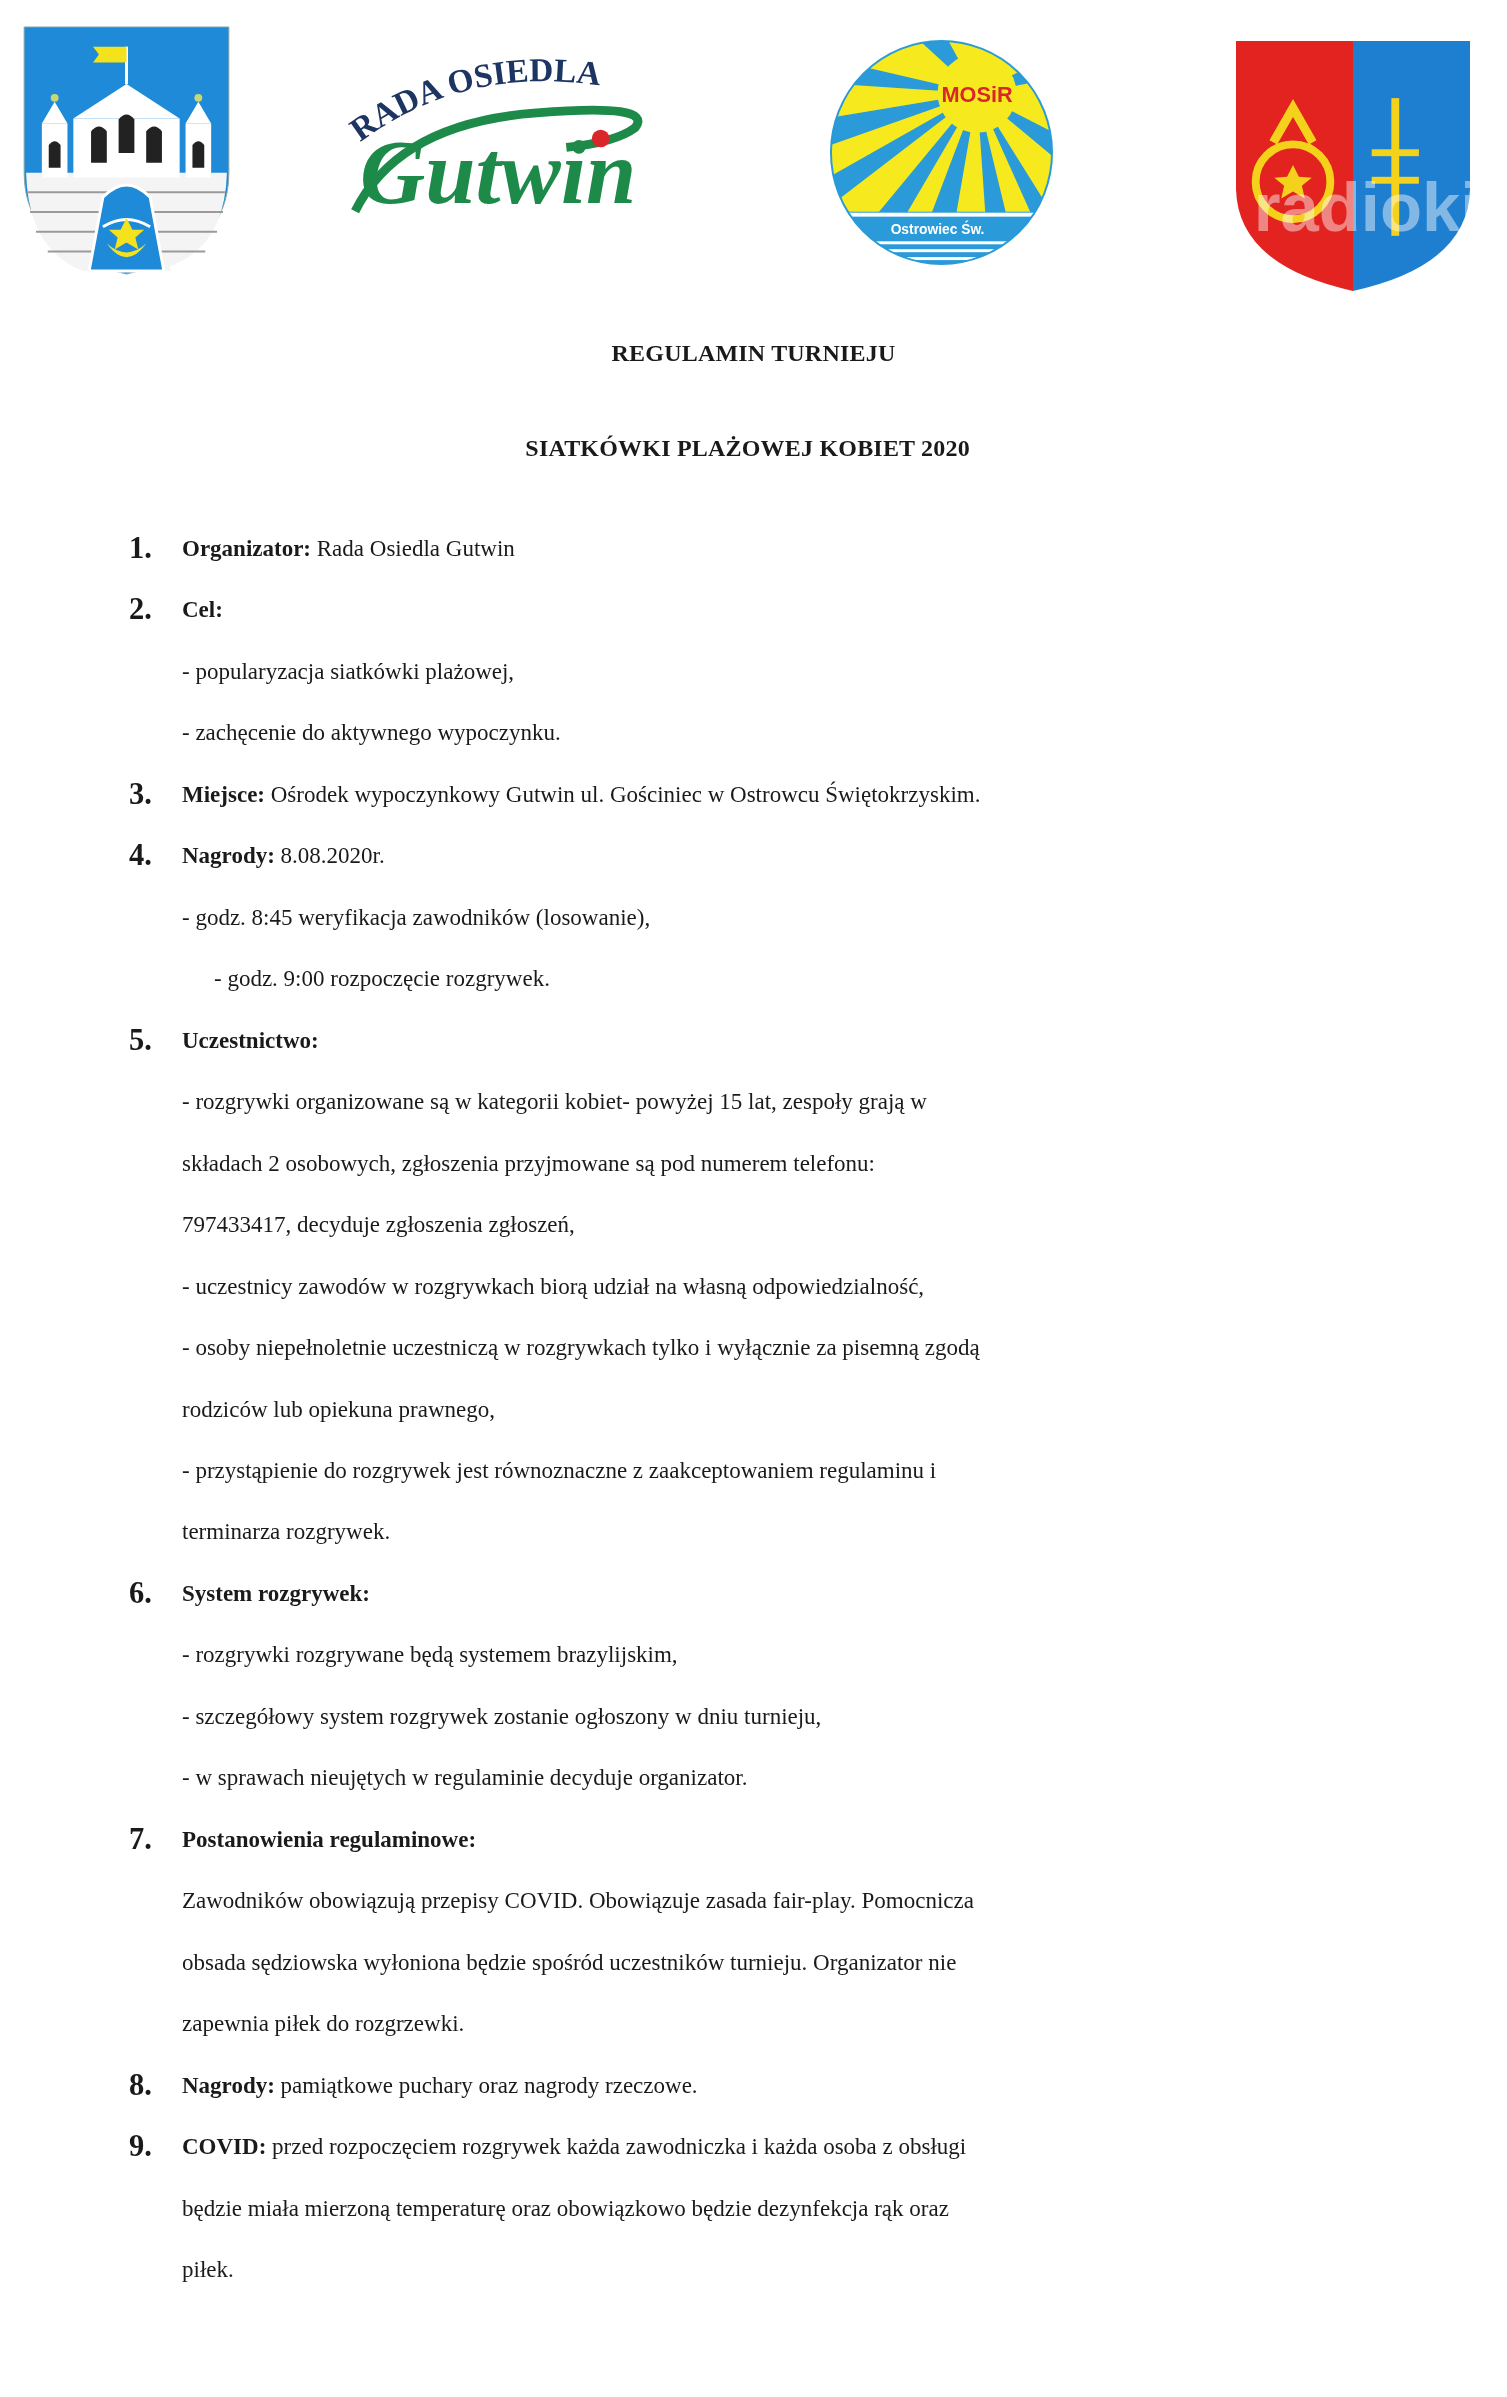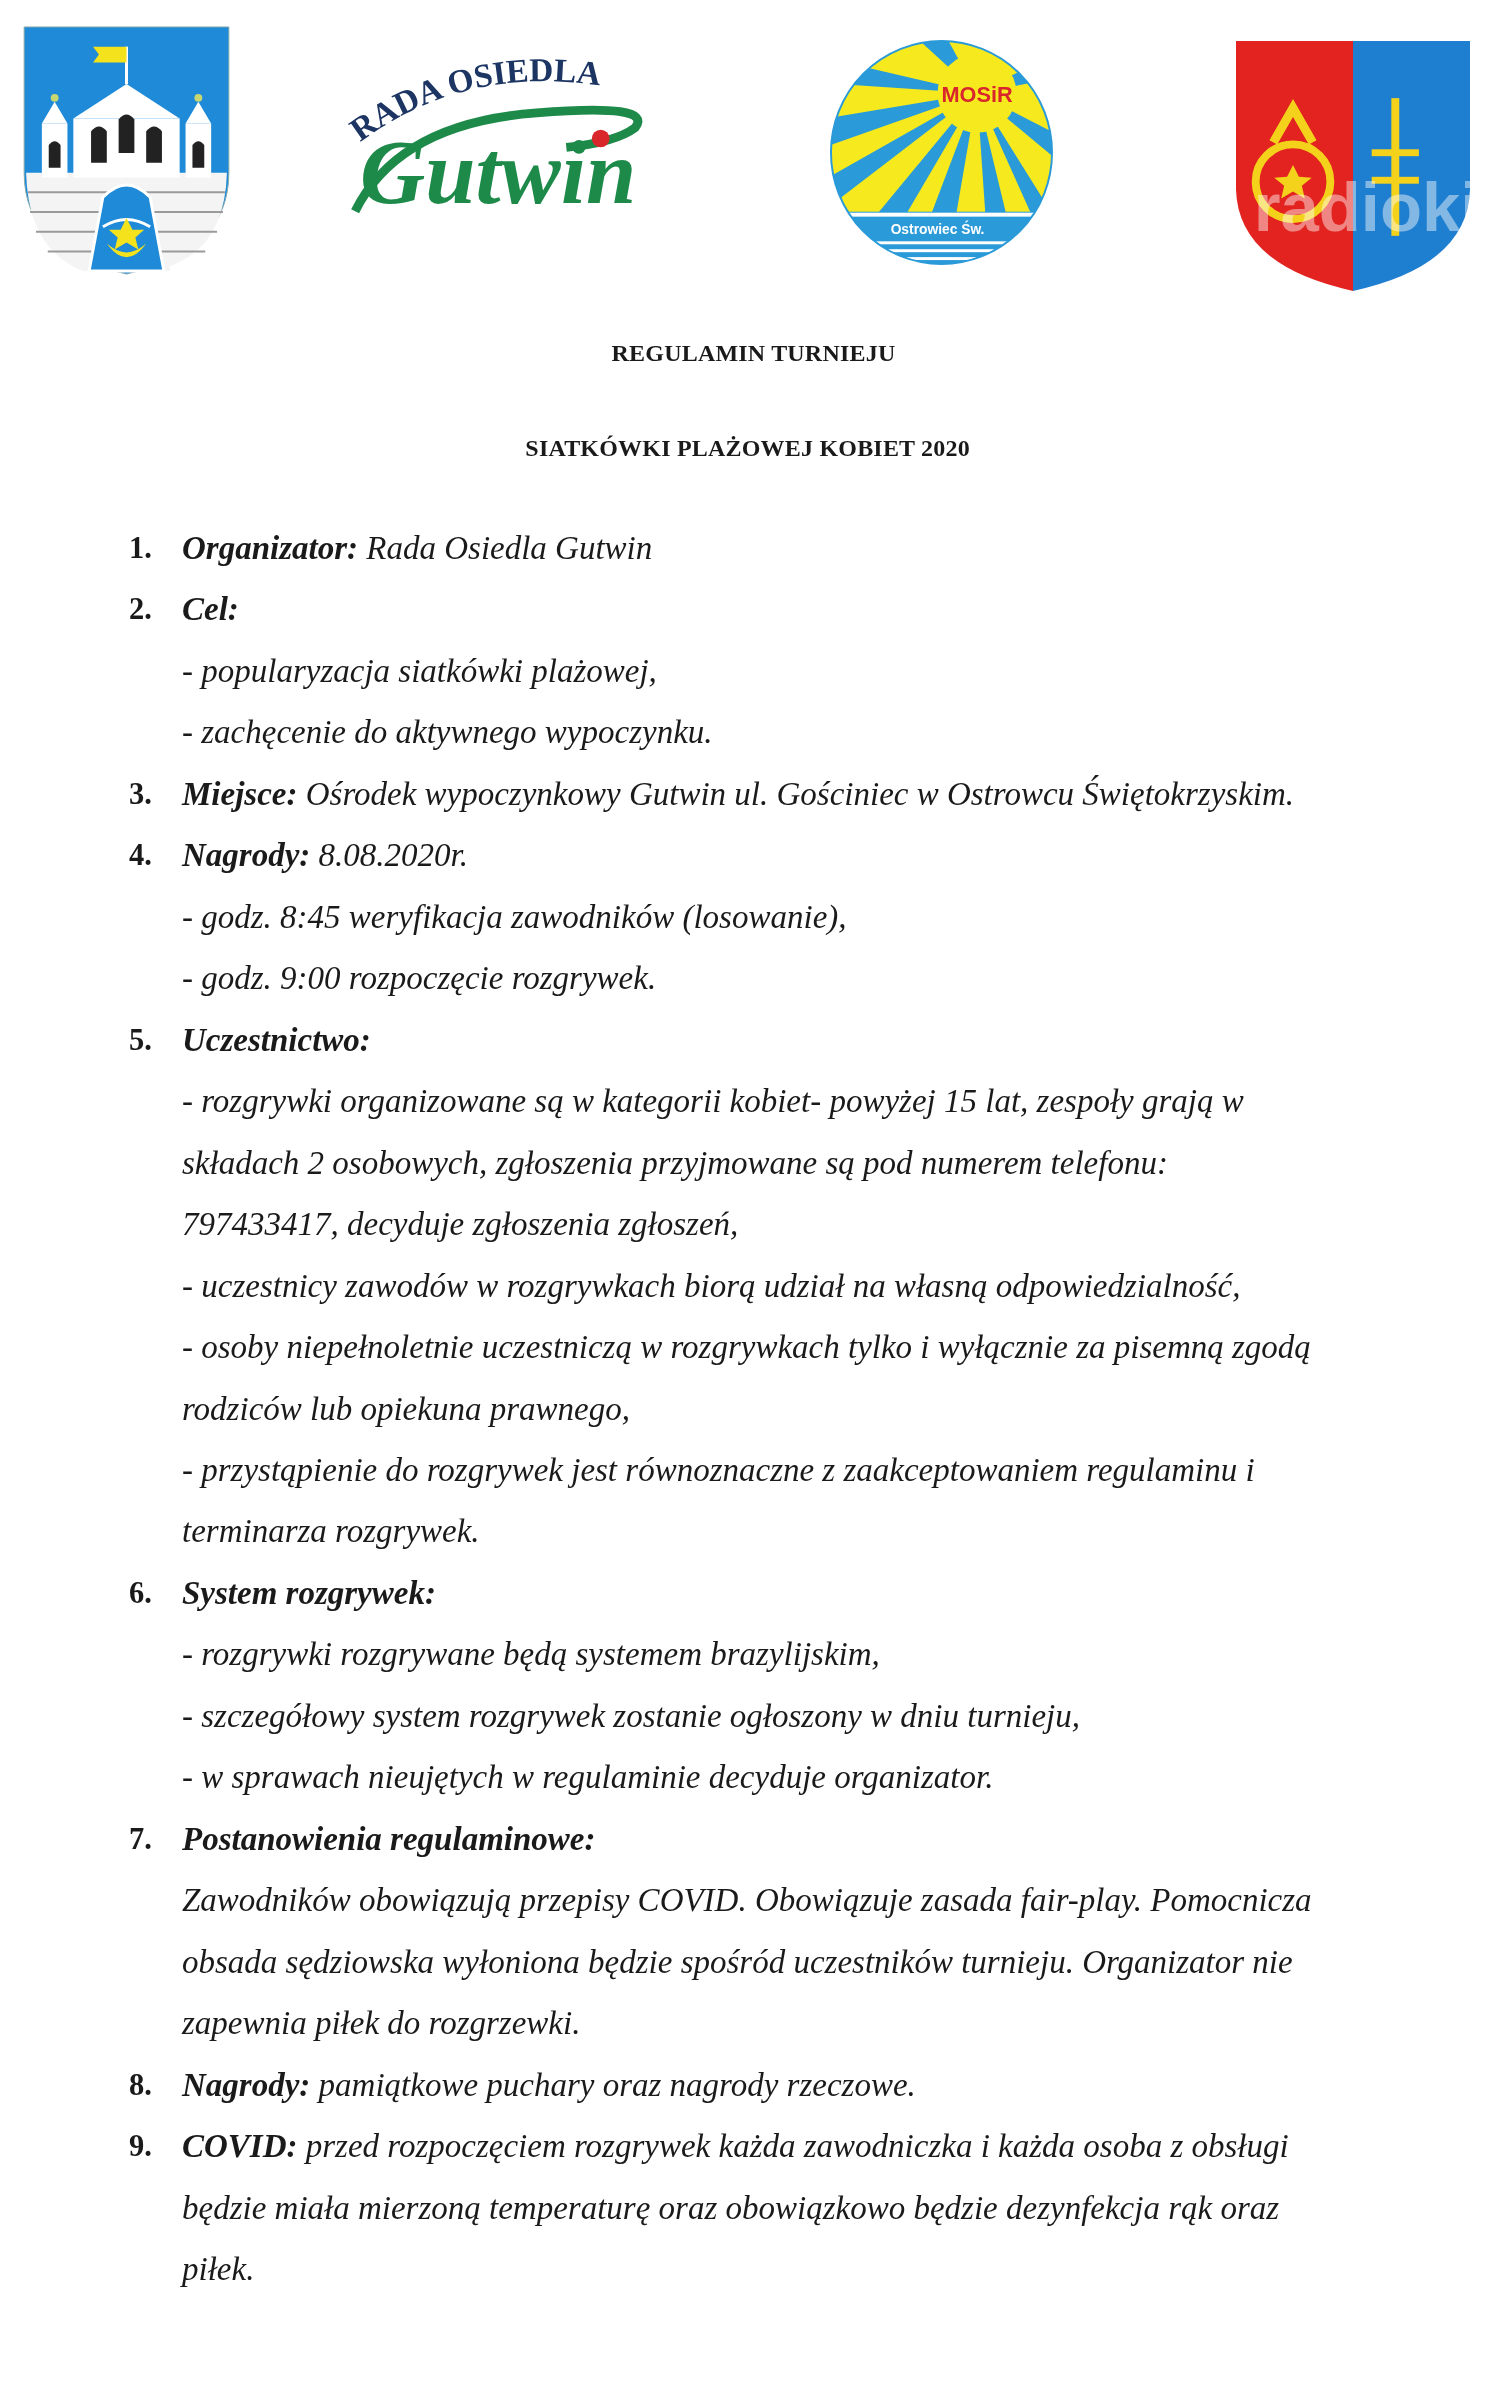--- a/index.html
+++ b/index.html
@@ -1,21 +1,21 @@
 <!DOCTYPE html>
 <html><head>
 <meta charset="utf-8">
 <style>
   html, body { margin: 0; padding: 0; background: #ffffff; }
   body { width: 1507px; height: 2398px; position: relative; overflow: hidden;
          font-family: "Liberation Serif", "DejaVu Serif", serif; color: #1a1a1a; }
   .logo { position: absolute; }
   .title { position: absolute; left: 0; width: 1507px; text-align: center;
            font-weight: bold; font-size: 24px; letter-spacing: 0.2px; }
-  .line { position: absolute; font-size: 33px; white-space: nowrap; line-height: 39px; font-style: italic; }
+  .line { position: absolute; font-size: 23px; white-space: nowrap; line-height: 39px; }
   .num { position: absolute; left: 129px; font-weight: bold; font-size: 30.5px; line-height: 39px; }
   .b { font-weight: bold; }
   .ind { left: 182px; }
 </style>
 </head>
 <body>
 
 <svg class="logo" style="left:21.7px;top:24.6px" width="209" height="251" viewBox="0 0 212 255">
   <path d="M2,2 H210 V150 Q210,230 106,253 Q2,230 2,150 Z" fill="#1e8ad8" stroke="#8aa" stroke-width="1"></path>
 
@@ -121,21 +121,21 @@
     <div class="line ind" style="top: 529px;"><span class="b">Organizator:</span><span> Rada Osiedla Gutwin</span></div>
     <div class="num" style="top: 590px;">2.</div>
     <div class="line ind" style="top: 590px;"><span class="b">Cel:</span><span></span></div>
     <div class="line ind" style="top: 652px;">- popularyzacja siatkówki plażowej,</div>
     <div class="line ind" style="top: 713px;">- zachęcenie do aktywnego wypoczynku.</div>
     <div class="num" style="top: 775px;">3.</div>
     <div class="line ind" style="top: 775px;"><span class="b">Miejsce:</span><span> Ośrodek wypoczynkowy Gutwin ul. Gościniec w Ostrowcu Świętokrzyskim.</span></div>
     <div class="num" style="top: 836px;">4.</div>
     <div class="line ind" style="top: 836px;"><span class="b">Nagrody:</span><span> 8.08.2020r.</span></div>
     <div class="line ind" style="top: 898px;">- godz. 8:45 weryfikacja zawodników (losowanie),</div>
-    <div class="line ind" style="top: 959px;">- godz. 9:00 rozpoczęcie rozgrywek.</div>
+    <div class="line ind" style="top: 959px; margin-left: 32px;">- godz. 9:00 rozpoczęcie rozgrywek.</div>
     <div class="num" style="top: 1021px;">5.</div>
     <div class="line ind" style="top: 1021px;"><span class="b">Uczestnictwo:</span><span></span></div>
     <div class="line ind" style="top: 1082px;">- rozgrywki organizowane są w kategorii kobiet- powyżej 15 lat, zespoły grają w</div>
     <div class="line ind" style="top: 1144px;">składach 2 osobowych, zgłoszenia przyjmowane są pod numerem telefonu:</div>
     <div class="line ind" style="top: 1205px;">797433417, decyduje zgłoszenia zgłoszeń,</div>
     <div class="line ind" style="top: 1267px;">- uczestnicy zawodów w rozgrywkach biorą udział na własną odpowiedzialność,</div>
     <div class="line ind" style="top: 1328px;">- osoby niepełnoletnie uczestniczą w rozgrywkach tylko i wyłącznie za pisemną zgodą</div>
     <div class="line ind" style="top: 1390px;">rodziców lub opiekuna prawnego,</div>
     <div class="line ind" style="top: 1451px;">- przystąpienie do rozgrywek jest równoznaczne z zaakceptowaniem regulaminu i</div>
     <div class="line ind" style="top: 1512px;">terminarza rozgrywek.</div>

